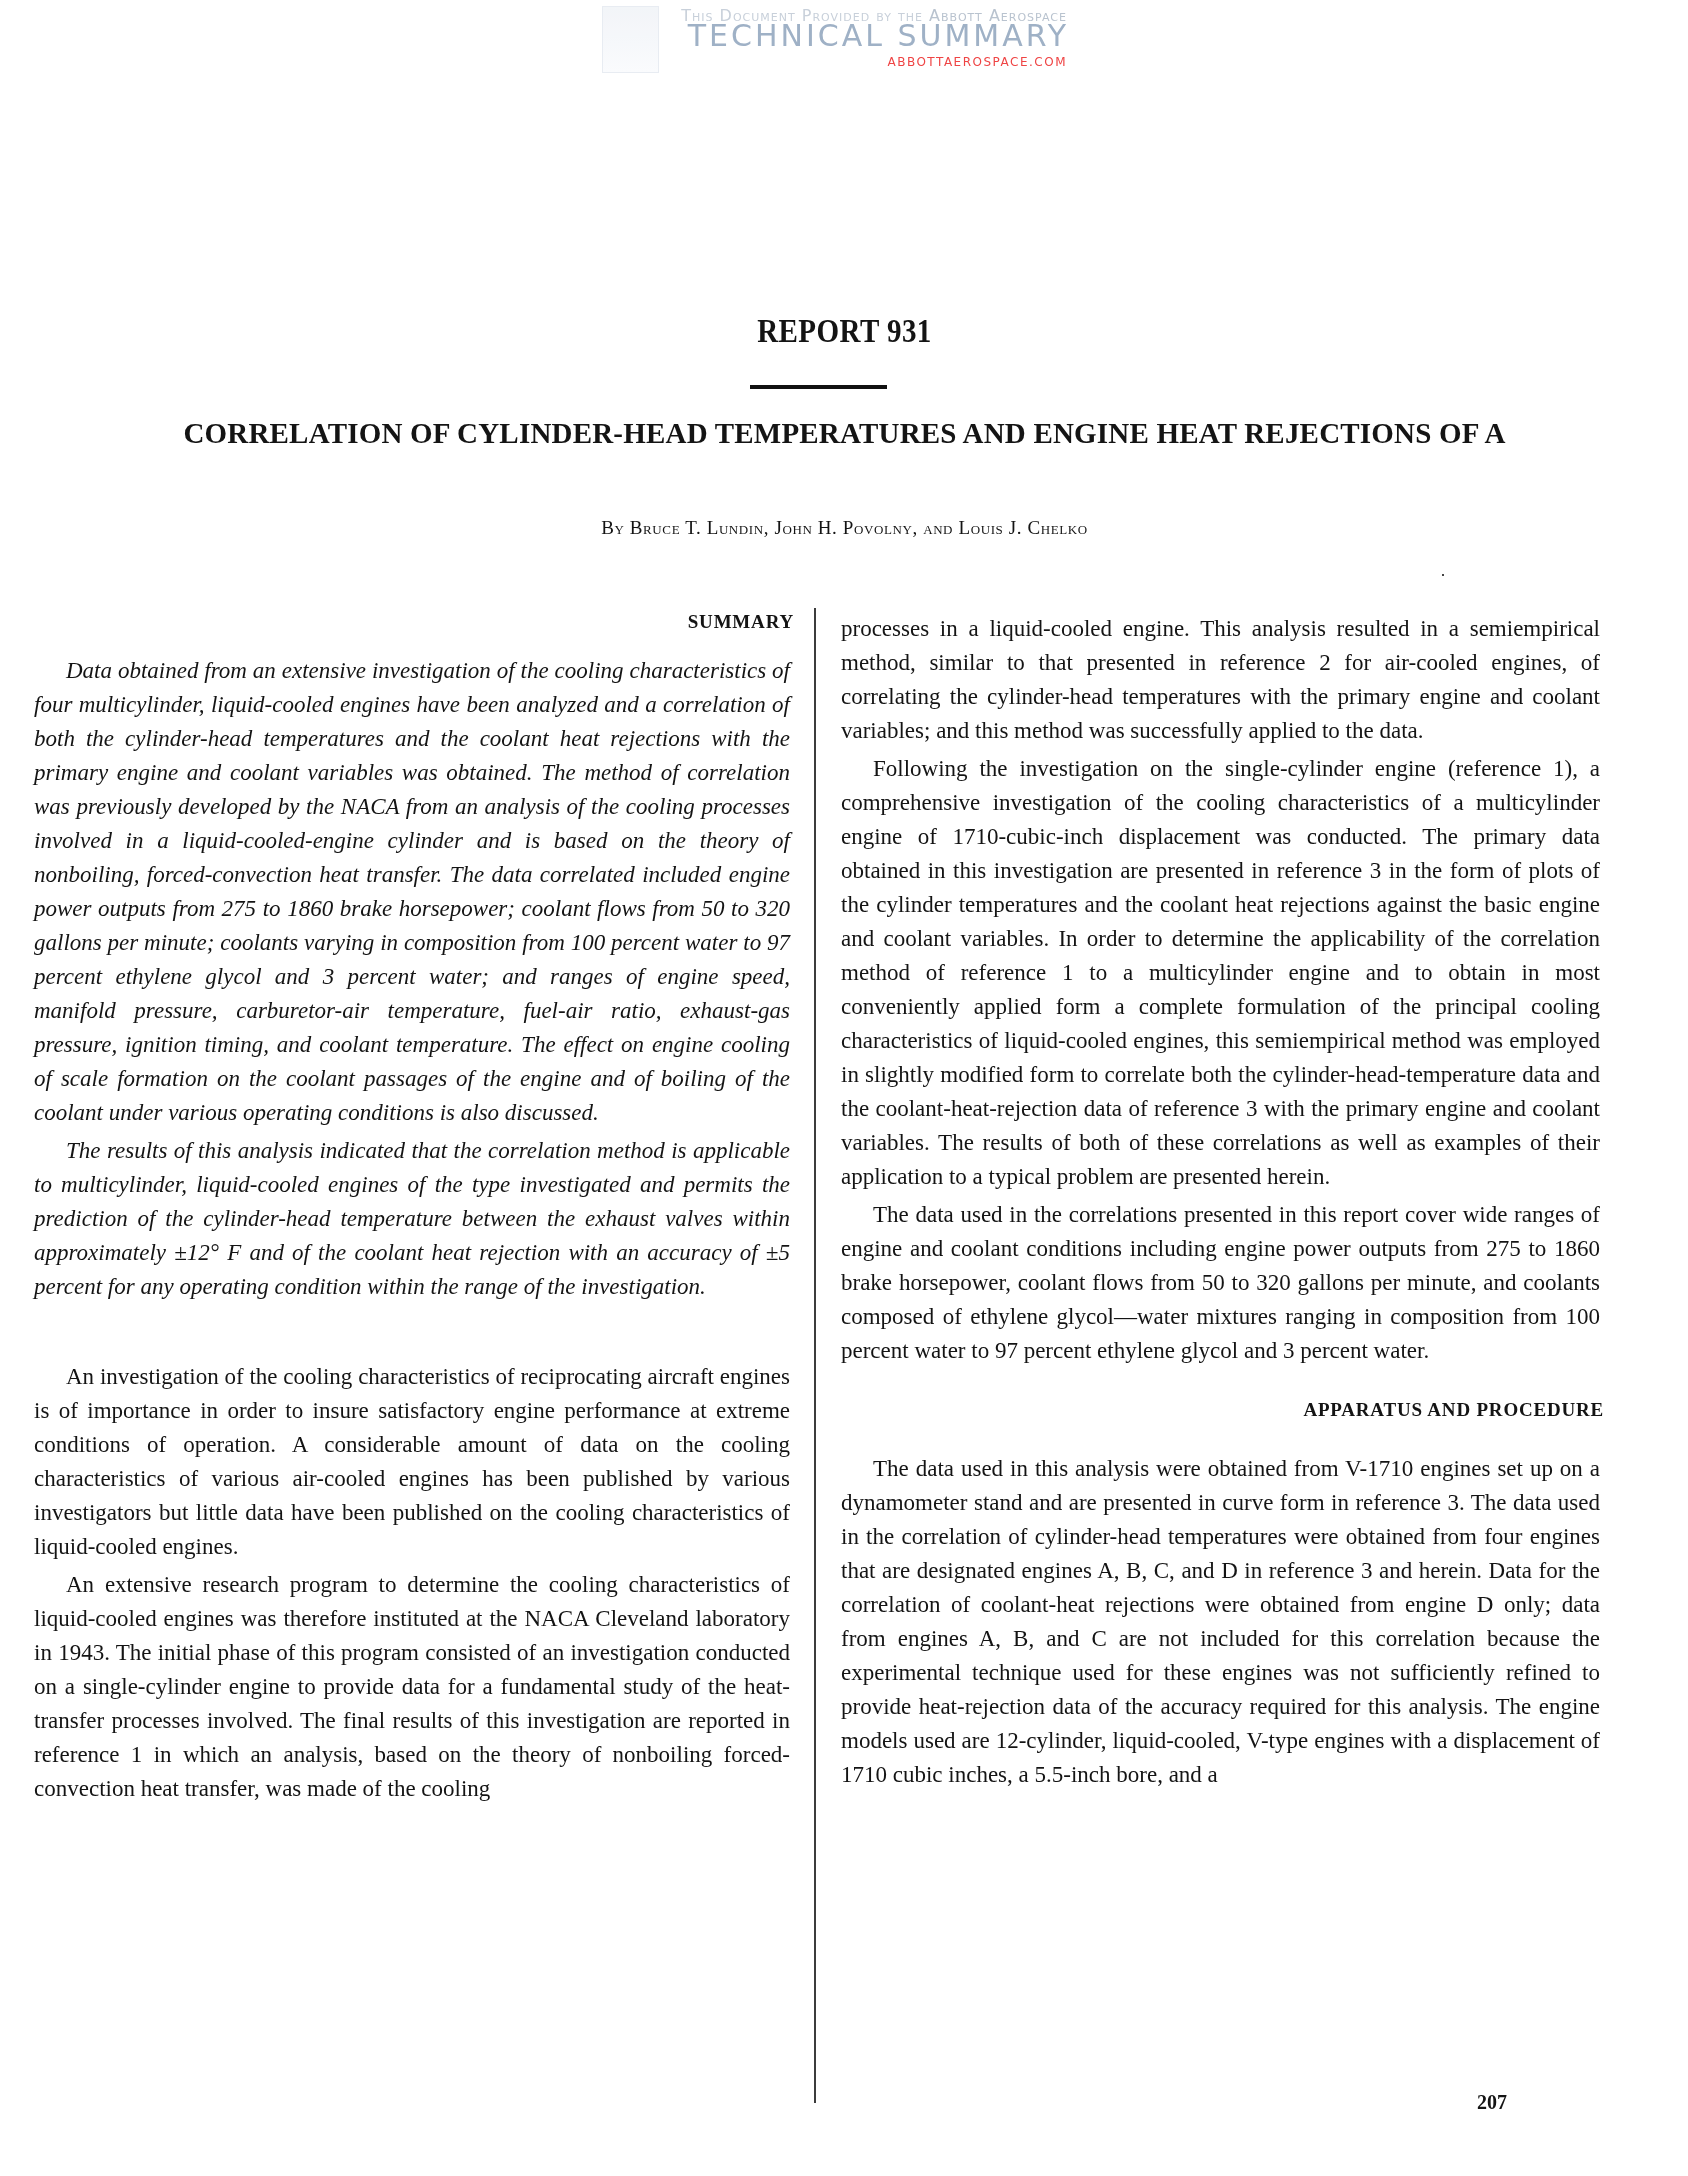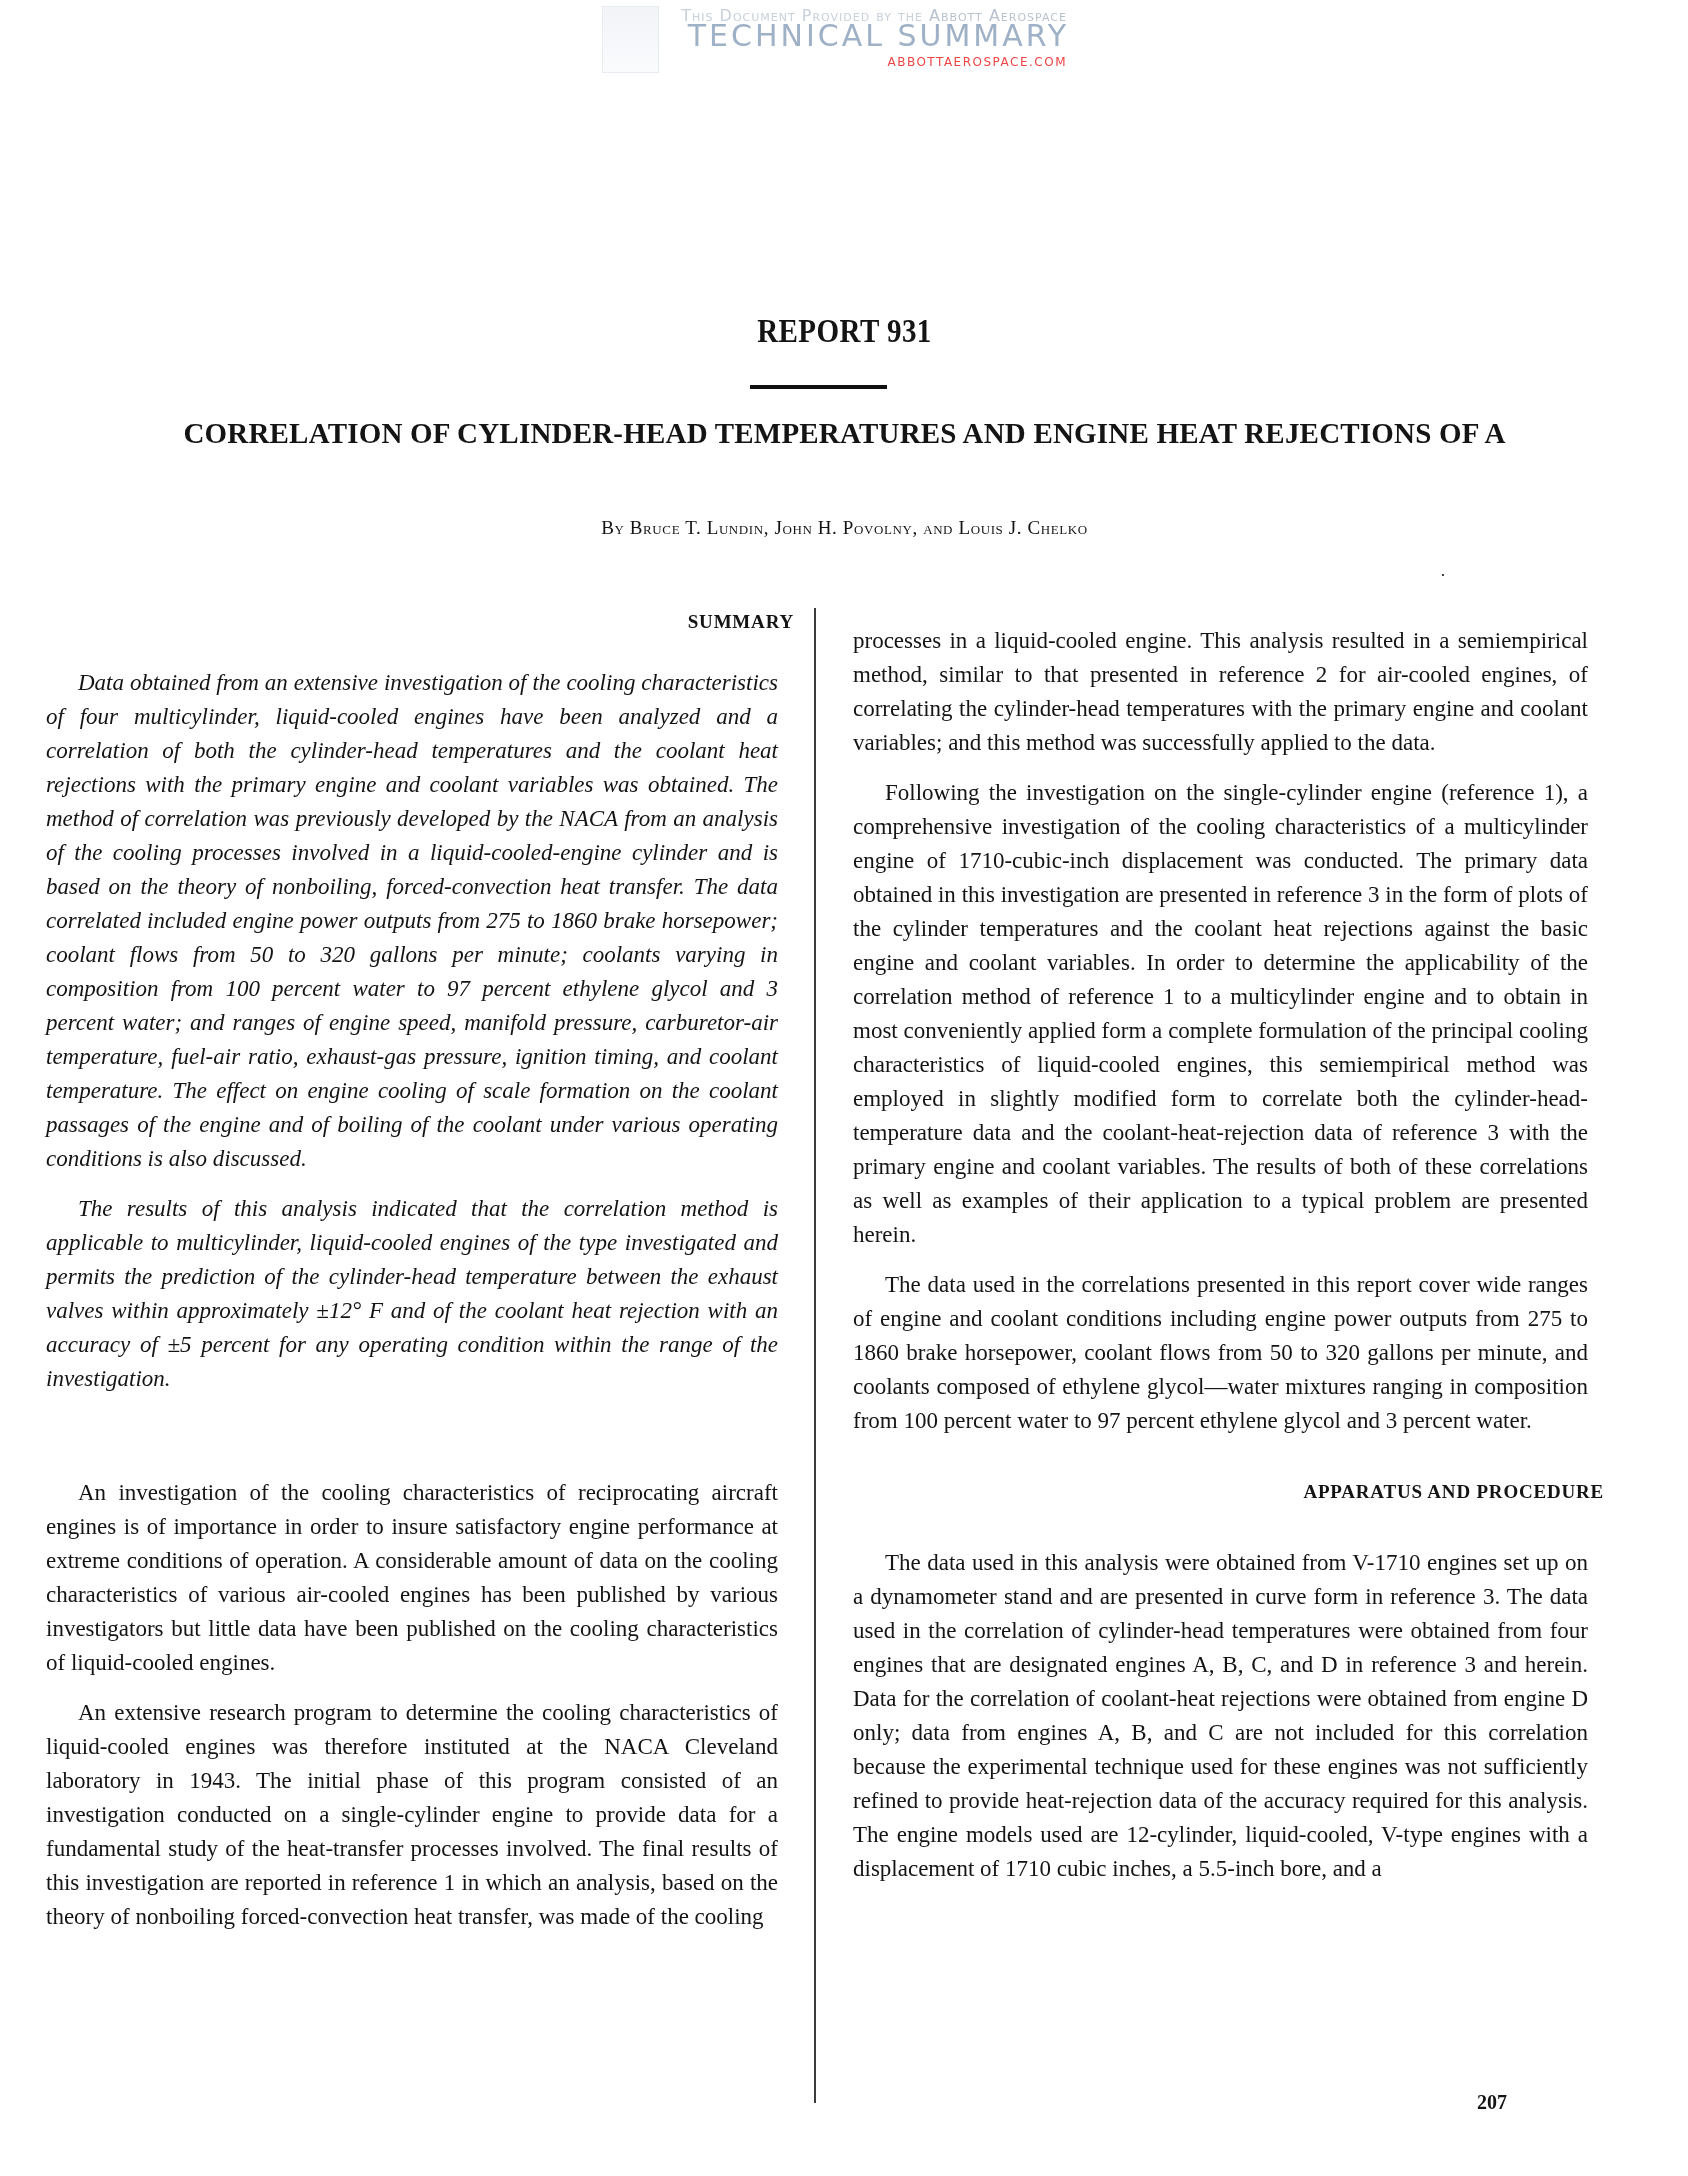--- a/index.html
+++ b/index.html
@@ -27,21 +27,21 @@
   .title span { display: block; white-space: nowrap; }
   .authors { position: absolute; left: 0; width: 1689px; top: 517px; text-align: center;
     font-size: 19px; font-variant: small-caps; letter-spacing: 0.6px; }
 
   .col { position: absolute; top: 608px; }
   .col-left { left: 30px; width: 764px; }
   .col-right { left: 837px; width: 767px; }
   .col-divider { position: absolute; left: 814px; top: 608px; width: 2px; height: 1495px; background: #1a1a1a; opacity: .85; }
 
   .heading { text-align: right; font-weight: bold; font-size: 19px; letter-spacing: 0.8px; margin: 0; height: 28px; line-height: 28px; }
-  .para { margin: 16px; font-size: 23px; line-height: 34px; text-align: justify; text-indent: 32px; hyphens: none; }
+  .para { margin: 4px; font-size: 23px; line-height: 34px; text-align: justify; text-indent: 32px; hyphens: none; }
   .para.italic { font-style: italic; }
   .para.first-cont { text-indent: 0; }
   .sp-small { height: 14px; }
   .sp-med { height: 24px; }
 
   .page-number { position: absolute; left: 1477px; top: 2091px; font-size: 20px; font-weight: bold; }
   .stray-dot { position: absolute; left: 1442px; top: 574px; width: 2px; height: 2px; background: #444; }
 </style>
 </head>
 <body>

